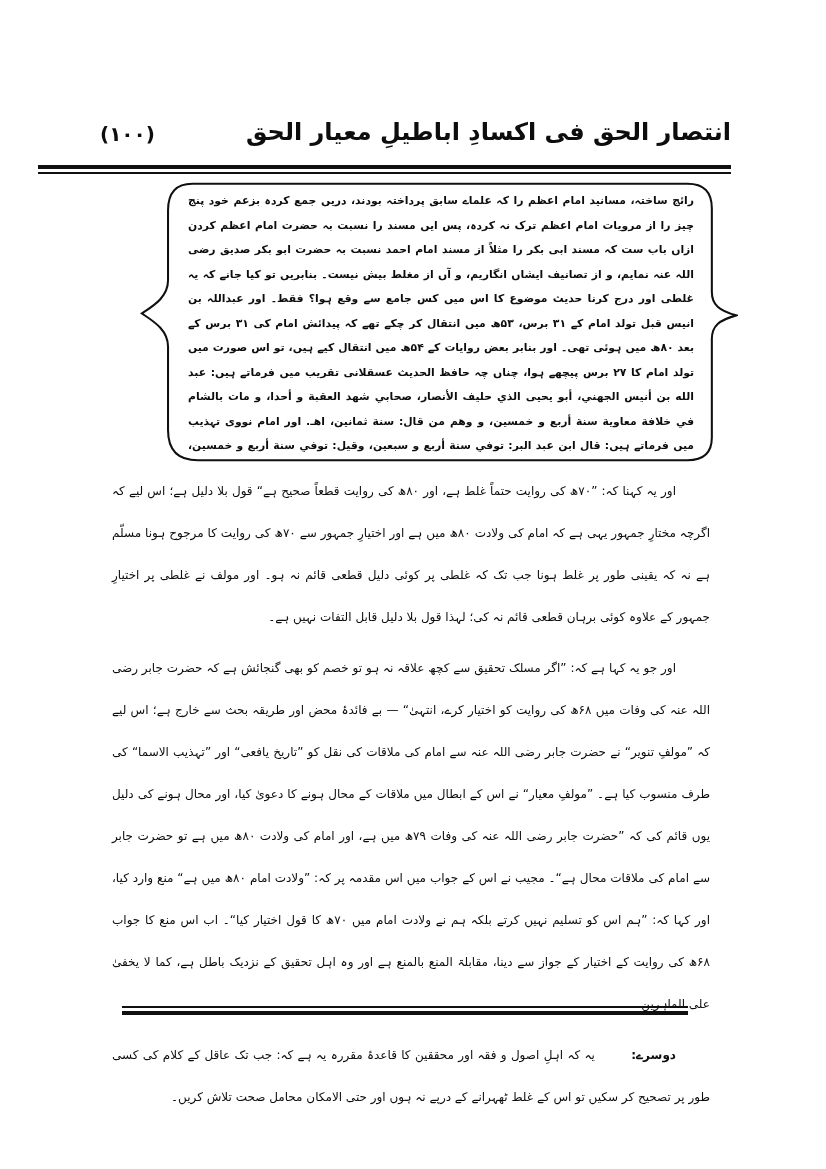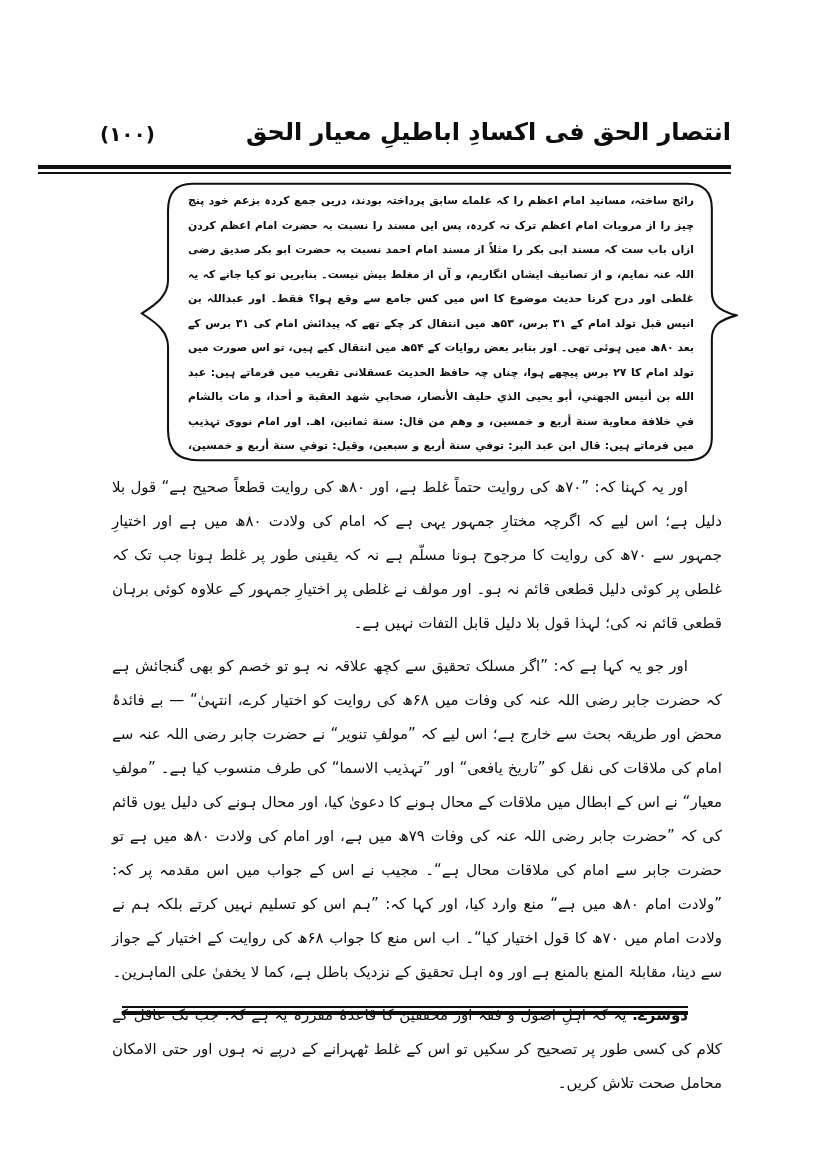--- a/index.html
+++ b/index.html
@@ -43,26 +43,26 @@
     position:absolute;top:9px;right:44px;left:48px;bottom:6px;
     font-size:10.8px;line-height:24.5px;
     font-weight:bold;
     text-align:justify;
     direction:rtl;
     overflow:hidden;
   }
   .quote-text .arabic{font-weight:bold;}
   
   .body-text{
-    position:absolute;top:470px;right:104px;left:112px;
-    font-size:15px;line-height:34px;
+    position:absolute;top:470px;right:116px;left:112px;
+    font-size:12px;line-height:42px;
     text-align:justify;direction:rtl;
   }
   .body-text p{margin:0 0 9px 0;text-indent:34px;}
-  .lead{font-weight:bold;}
+  .lead{font-weight:bold;margin-left:32px;}
   
   .footer-rule{
     position:absolute;top:1006px;right:138px;width:566px;
     height:3px;
     border-top:2px solid #101010;
     border-bottom:4px solid #101010;
   }
 </style>
 </head>
 <body>

